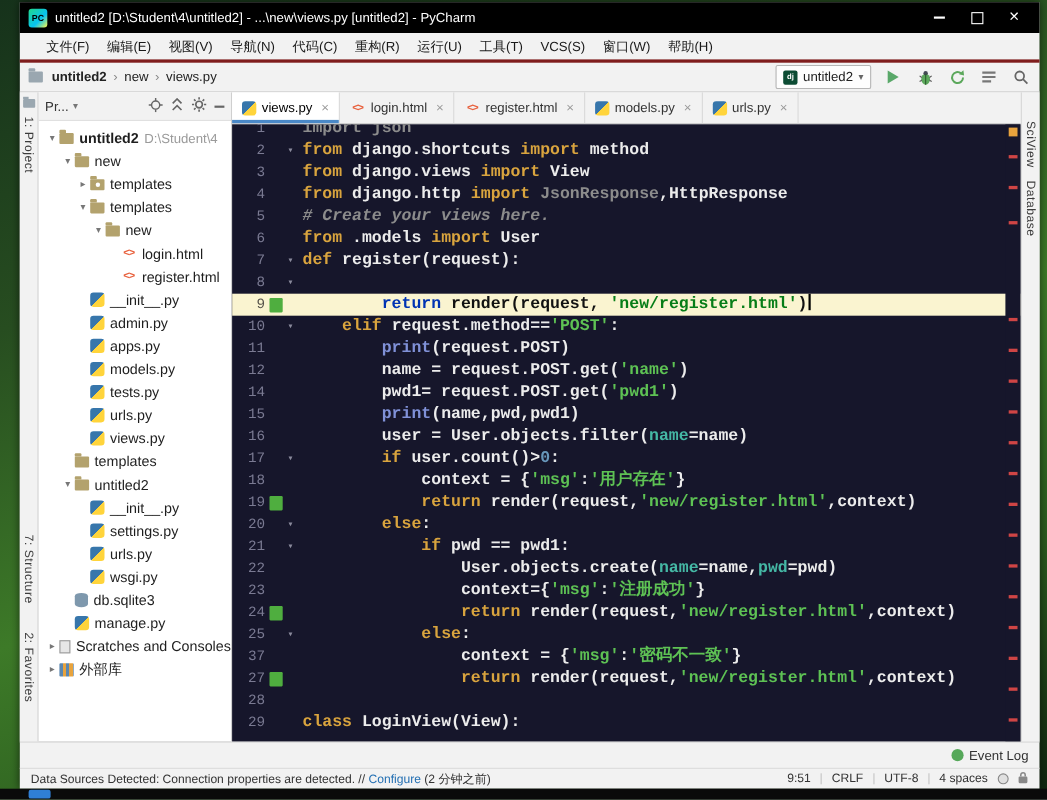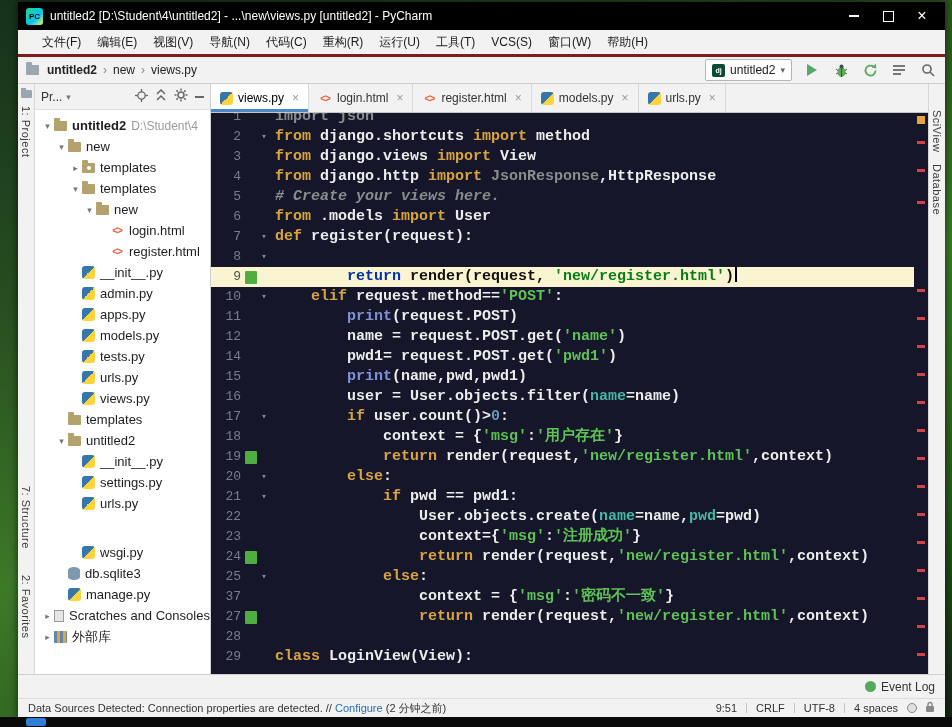--- a/index.html
+++ b/index.html
@@ -372,21 +372,21 @@
             <div class="tree-row" style="padding-left: 34px;">
               <span class="tree-arrow"></span>
               <span class="ficon icon-python"></span>
               <span class="tree-label">settings.py</span>
             </div>
             <div class="tree-row" style="padding-left: 34px;">
               <span class="tree-arrow"></span>
               <span class="ficon icon-python"></span>
               <span class="tree-label">urls.py</span>
             </div>
-            <div class="tree-row" style="padding-left: 34px; margin-top: 28px;">
+            <div class="tree-row" style="padding-left: 34px;">
               <span class="tree-arrow"></span>
               <span class="ficon icon-python"></span>
               <span class="tree-label">wsgi.py</span>
             </div>
             <div class="tree-row" style="padding-left: 20px;">
               <span class="tree-arrow"></span>
               <span class="ficon icon-database"></span>
               <span class="tree-label">db.sqlite3</span>
             </div>
             <div class="tree-row" style="padding-left: 20px;">

